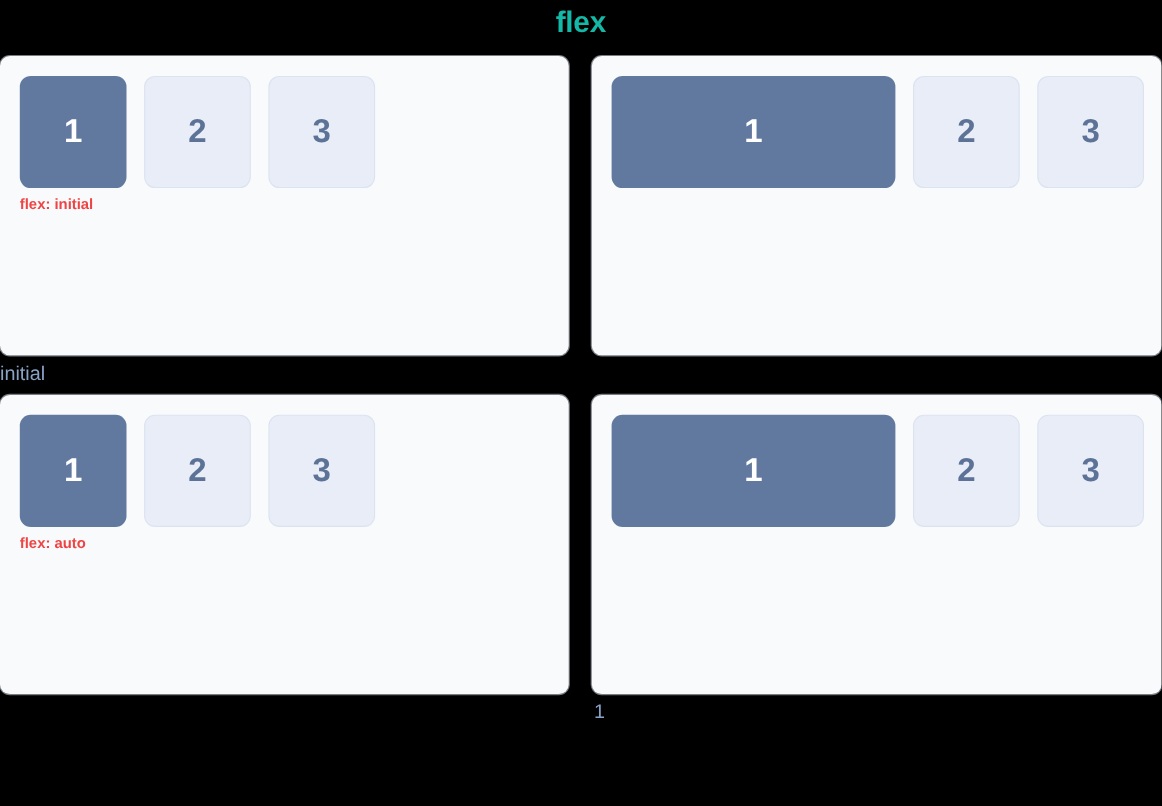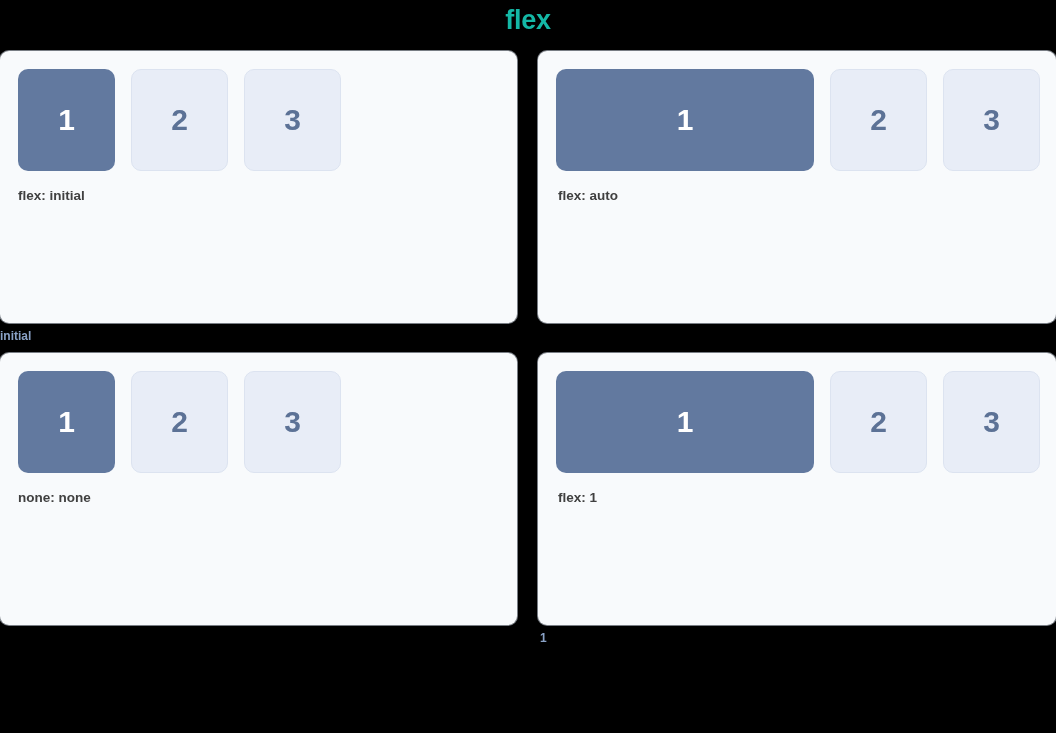--- a/index.html
+++ b/index.html
@@ -82,34 +82,34 @@
     color: #5c7296;
   }
 
   
   .mode-initial .box.fill { flex: initial; }
   .mode-none    .box.fill { flex: none; }
   .mode-auto    .box.fill { flex: auto; }
   .mode-one     .box.fill { flex: 1; }
 
   .prop-label {
-    margin-top: 17px;
+    margin-top: 7px;
     font-size: 13.5px;
     font-weight: bold;
-    color: #404040;
+    color: #ef4444;
     line-height: 1.2;
   }
   .demo.right .prop-label {
     padding-left: 2px;
   }
 
   .caption {
     color: #8aa2c6;
-    font-size: 12px;
-    font-weight: bold;
+    font-size: 18px;
+    font-weight: normal;
     line-height: 1;
     margin-top: 7px;
     padding-left: 0;
   }
   .demo.right .caption {
     padding-left: 2px;
   }
 </style>
 </head>
 <body>
@@ -130,40 +130,38 @@
     <div class="caption">initial</div>
   </div>
 
   <div class="demo right">
     <div class="card mode-auto">
       <div class="boxrow">
         <div class="box fill">1</div>
         <div class="box ghost">2</div>
         <div class="box ghost">3</div>
       </div>
-      <div class="prop-label">flex: auto</div>
     </div>
   </div>
 
   <div class="demo left">
     <div class="card mode-none">
       <div class="boxrow">
         <div class="box fill">1</div>
         <div class="box ghost">2</div>
         <div class="box ghost">3</div>
       </div>
-      <div class="prop-label">none: none</div>
+      <div class="prop-label">flex: auto</div>
     </div>
   </div>
 
   <div class="demo right">
     <div class="card mode-one">
       <div class="boxrow">
         <div class="box fill">1</div>
         <div class="box ghost">2</div>
         <div class="box ghost">3</div>
       </div>
-      <div class="prop-label">flex: 1</div>
     </div>
     <div class="caption">1</div>
   </div>
 
 </div>
 
 </body></html>

